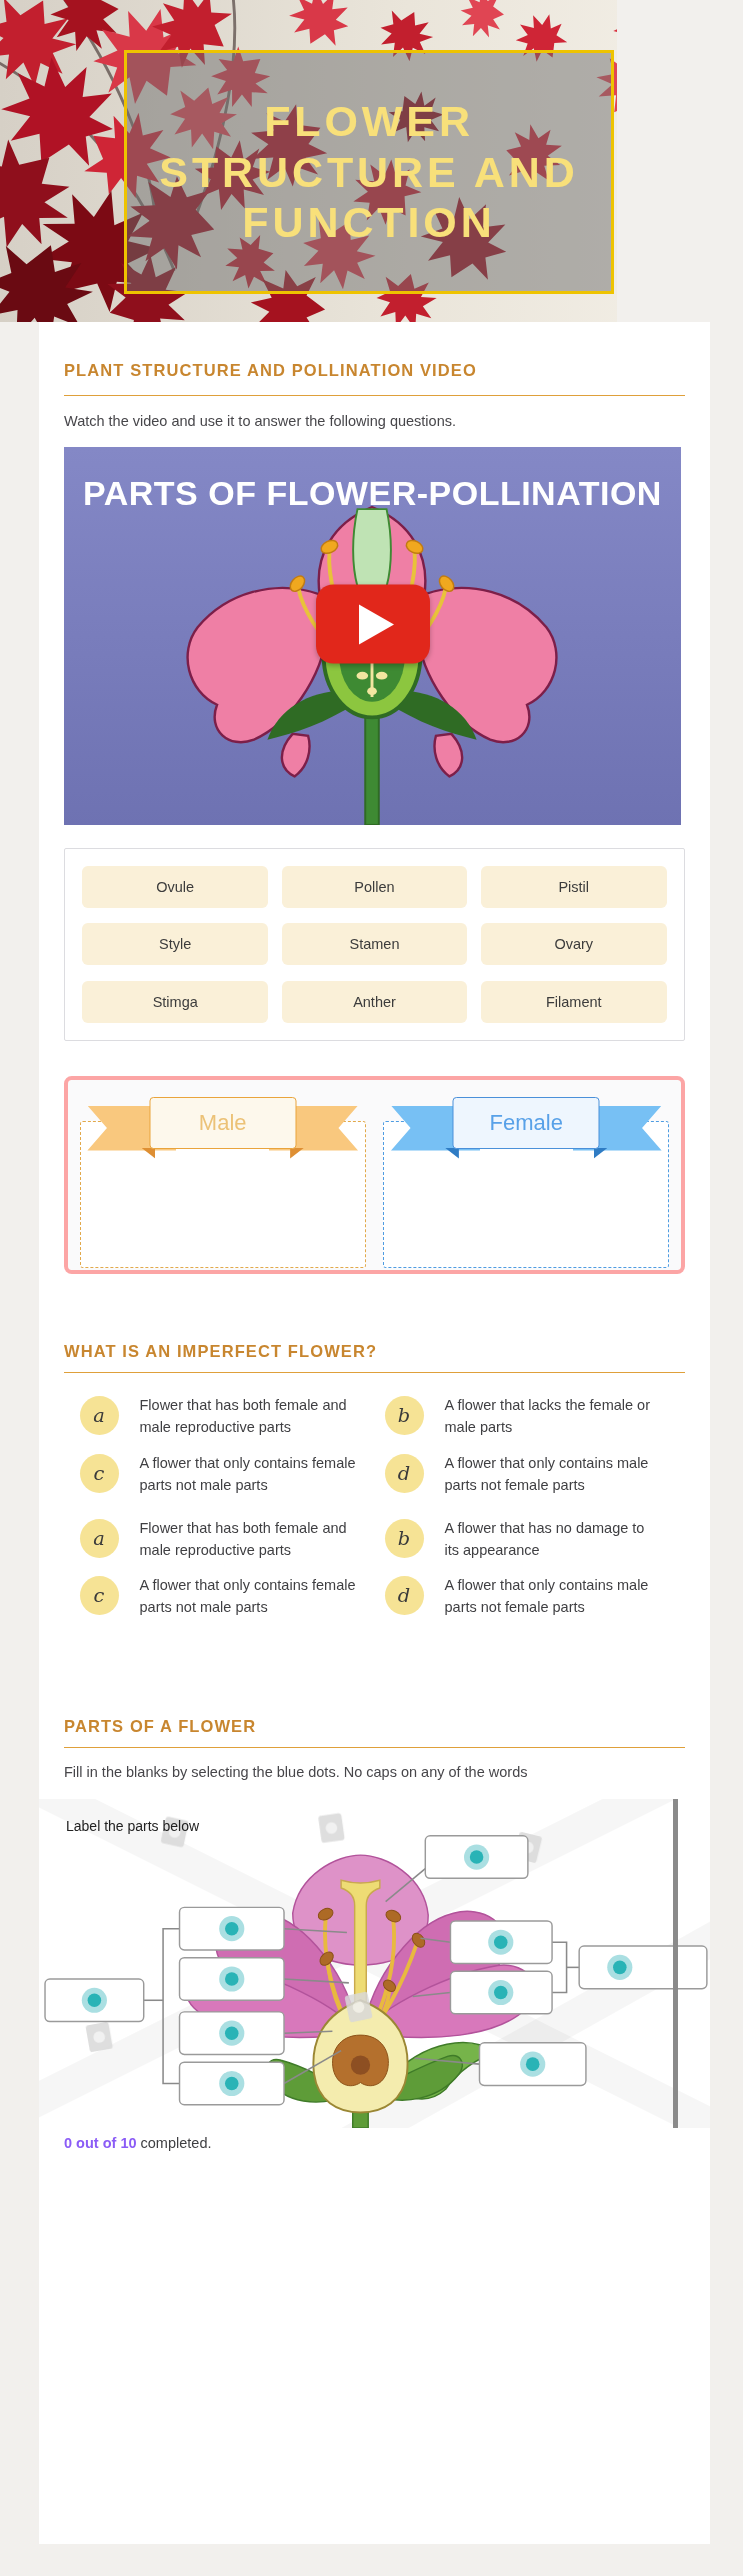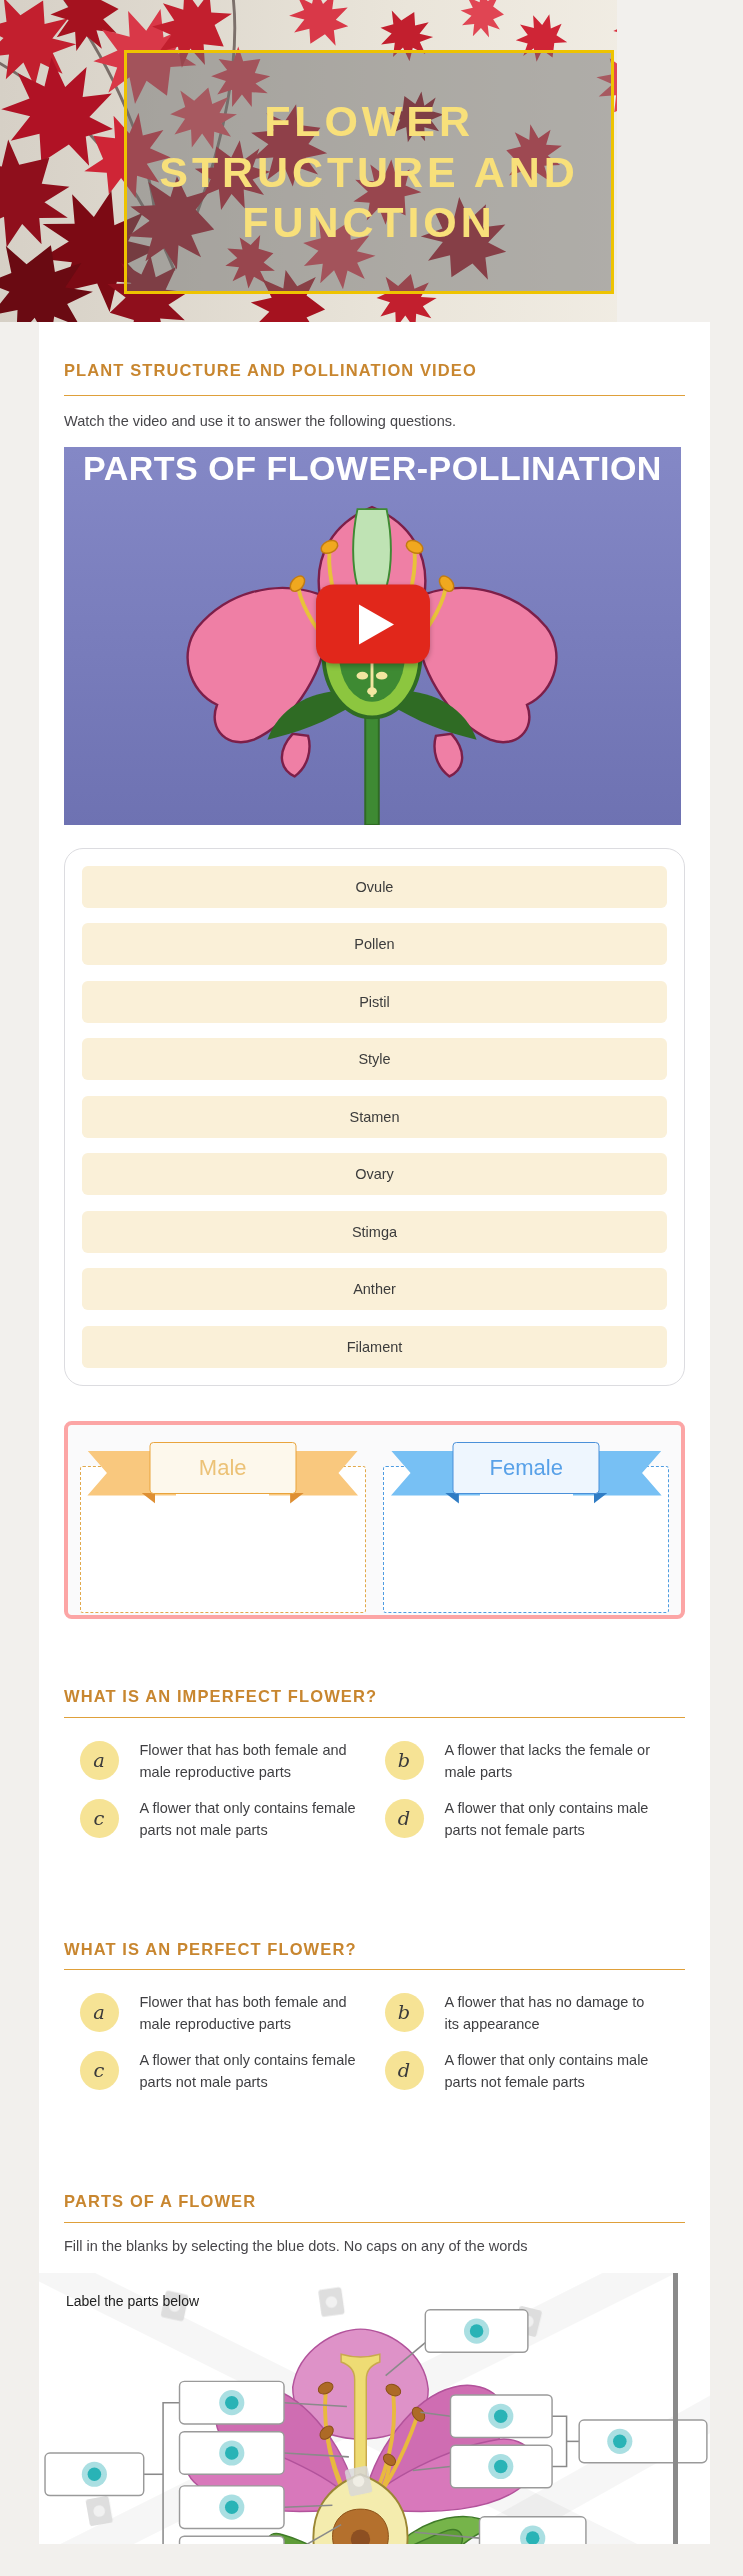--- a/index.html
+++ b/index.html
@@ -29,30 +29,30 @@
     color:#c8862f;text-transform:uppercase;
     border-bottom:1.9px solid #dfa03a;padding-bottom:11.6px;
   }
   .mt36{margin-top:35px}.mt32{margin-top:31px}.mt24{margin-top:23px}
   .mt22{margin-top:21px}.mt16{margin-top:15.5px}.mt14{margin-top:13.6px}
   .mt12{margin-top:15px}.mt8{margin-top:7.7px}.mt66{margin-top:64px}
   .mt98{margin-top:95px}.mt36b{margin-top:35px}
   .instr{font-size:14.5px;color:#47464a;line-height:21px;}
   
   .video{position:relative;width:617px;height:378px;background:linear-gradient(#8488c6,#6e72b2);overflow:hidden;cursor:pointer;}
-  .video-title{position:absolute;top:2px;left:0;right:0;text-align:center;
+  .video-title{position:absolute;top:27px;left:0;right:0;text-align:center;
     font-size:34px;font-weight:bold;color:#ffffff;letter-spacing:0.5px;}
   .play-btn{position:absolute;left:50%;top:47%;transform:translate(-50%,-50%);
     width:114px;height:79px;background:#e1271b;border-radius:17.4px;
     display:flex;align-items:center;justify-content:center;box-shadow:0 1.9px 5.8px rgba(0,0,0,.25);}
   .play-tri{width:0;height:0;border-top:20.3px solid transparent;border-bottom:20.3px solid transparent;
     border-left:35px solid #ffffff;margin-left:8.7px;}
   
-  .bank{border:1px solid #dcdce0;border-radius:19px;padding:17.4px;
-    display:grid;grid-template-columns:1fr;gap:15.5px 13.6px;background:#fff;}
+  .bank{border:1px solid #dcdce0;border-radius:2px;padding:17.4px;
+    display:grid;grid-template-columns:1fr 1fr 1fr;gap:15.5px 13.6px;background:#fff;}
   .chip{height:42px;background:#faf0d8;border-radius:5.8px;display:flex;align-items:center;
     justify-content:center;font-size:14.5px;color:#3c3c3c;cursor:grab;}
   
   .groups{display:flex;gap:13.6px;padding:11.6px 9.7px;background:#fafafb;
     border:4px solid #fca5a5;border-radius:7.7px;height:198px;box-sizing:border-box;}
   .group{flex:1;position:relative;}
   .ribbon{position:relative;height:60px;z-index:2;}
   .wing{position:absolute;top:13.6px;width:89px;height:45px;}
   .wing.l{left:9.7px;clip-path:polygon(0 0,100% 0,100% 100%,0 100%,22% 50%);}
   .wing.r{right:9.7px;clip-path:polygon(0 0,100% 0,78% 50%,100% 100%,0 100%);}
@@ -258,21 +258,20 @@
         <div class="opt-text">A flower that only contains female parts not male parts</div>
       </div>
       <div class="option">
         <div class="letter">d</div>
         <div class="opt-text">A flower that only contains male parts not female parts</div>
       </div>
     </div>
   </div>
 
   <div class="sec">
-    <h2 class="sec-title mt98" style="padding-bottom:7.7px;">WHAT IS AN PERFECT FLOWER?</h2>
     <div class="options mt22">
       <div class="option">
         <div class="letter">a</div>
         <div class="opt-text">Flower that has both female and male reproductive parts</div>
       </div>
       <div class="option">
         <div class="letter">b</div>
         <div class="opt-text">A flower that has no damage to its appearance</div>
       </div>
       <div class="option">

